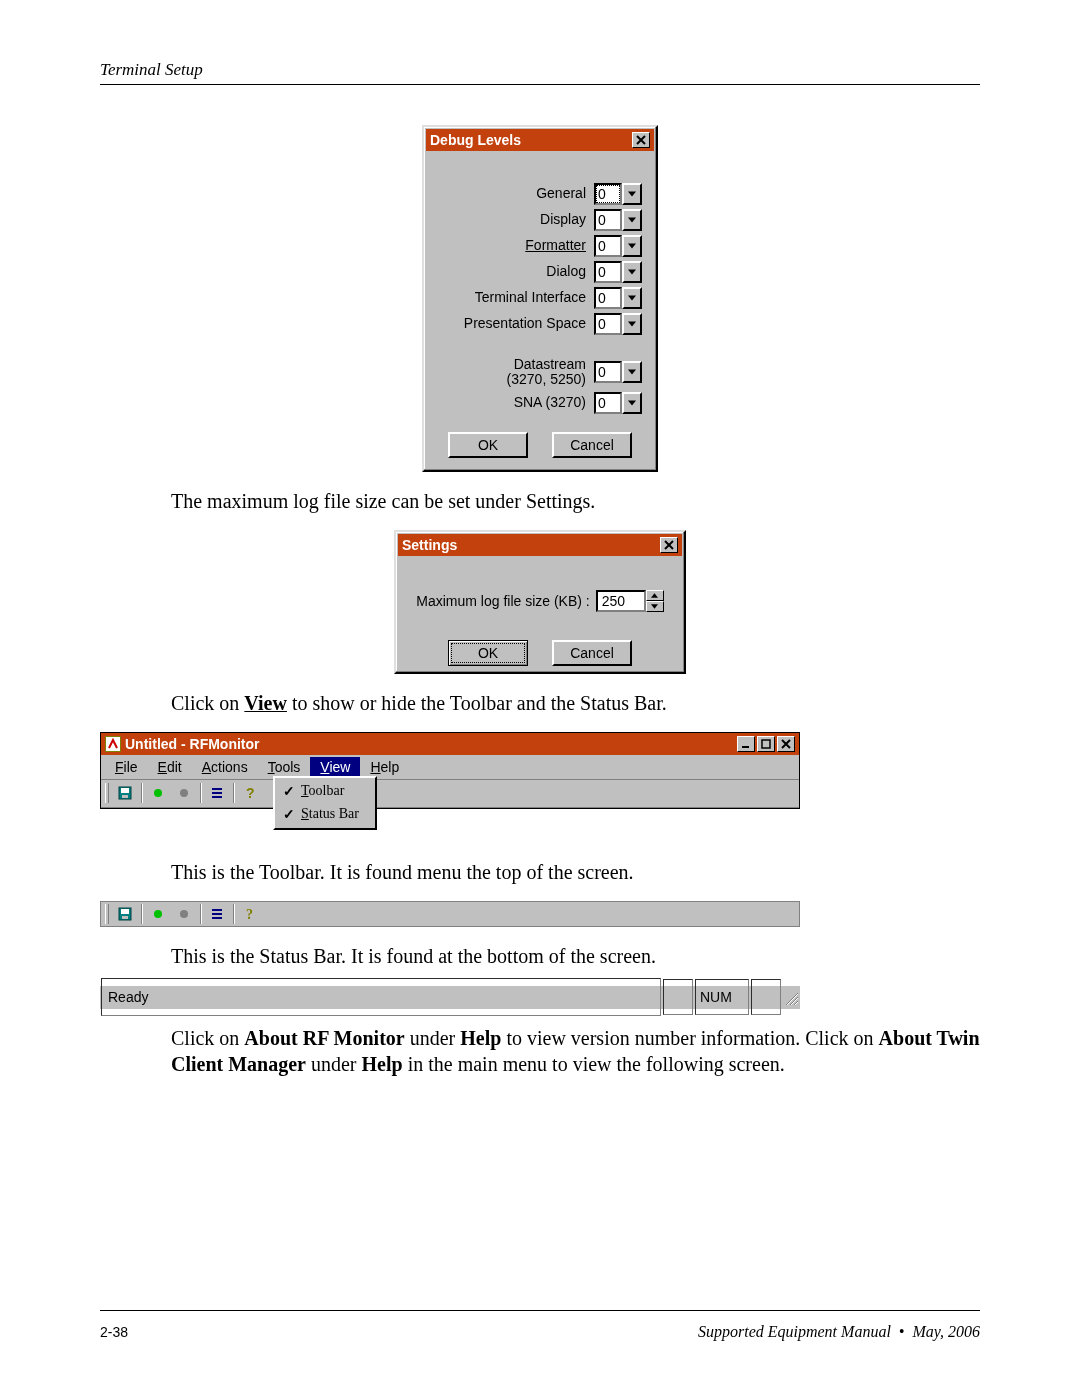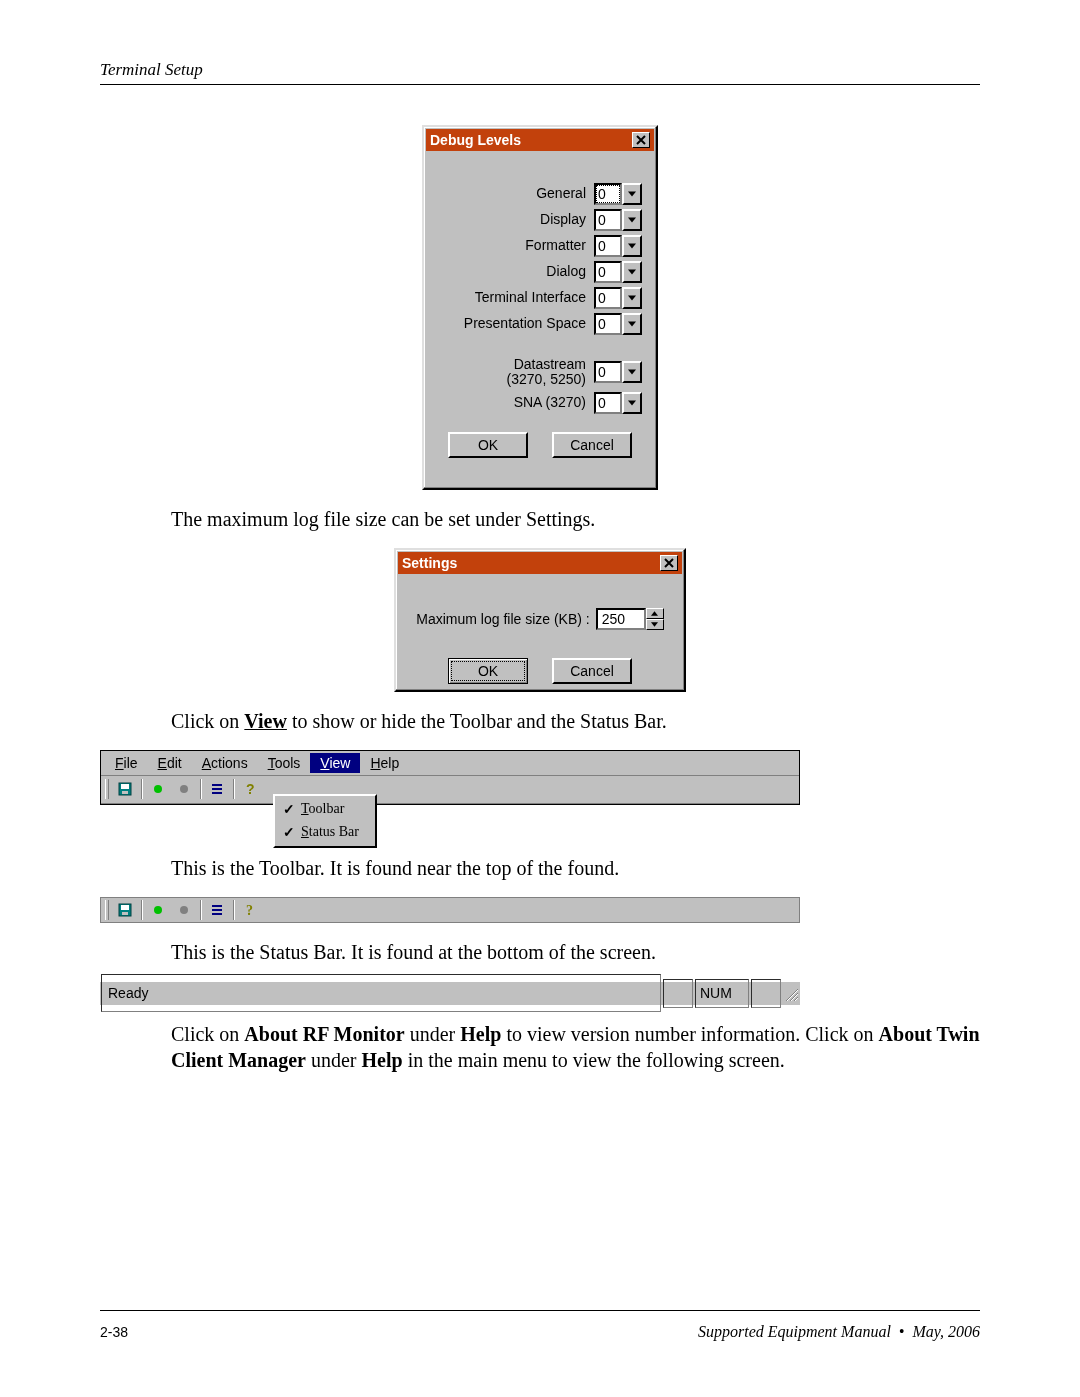--- a/index.html
+++ b/index.html
@@ -64,21 +64,21 @@
     width: 18px; height: 16px;
     background: #c0c0c0;
     border: 1px solid #000;
     border-top-color:#fff; border-left-color:#fff;
     margin-left: 2px;
     display:flex;align-items:center;justify-content:center;
     color:#000;
     font-size:12px; font-weight:bold;
   }
   .close-btn svg, .min-btn svg, .max-btn svg { width:10px;height:10px; }
-  .win-body { padding: 14px 12px 28px 12px; }
+  .win-body { padding: 14px 12px 10px 12px; }
   .row { display:flex; align-items:center; margin: 4px 0; }
   .row .lbl { flex:1; text-align:right; padding-right:8px; font-size:14px; color:#000; }
   .dd-wrap { display:flex; align-items:center; }
   .dd-input {
     width: 28px; height: 22px;
     background:#fff; border:2px inset #808080;
     border-top-color:#404040; border-left-color:#404040;
     font-size:14px; padding:0 2px;
     font-family: inherit;
   }
@@ -180,21 +180,21 @@
   .statusbar {
     width:700px;
     background:#c0c0c0;
     border-top:1px solid #fff;
     height:24px;
     display:flex;align-items:center;
     font-family:"MS Sans Serif",Tahoma,Arial,sans-serif;
     font-size:14px;
   }
   .statusbar .sb-main { flex:1; padding:18px 6px; border:1px inset #808080; margin:1px; height:20px; display:flex;align-items:center; }
-  .statusbar .sb-pane { width:54px; border:1px inset #808080; margin:1px; height:29px; display:flex;align-items:center; padding:4px 4px;}
+  .statusbar .sb-pane { width:54px; border:1px inset #808080; margin:1px; height:36px; display:flex;align-items:center; padding:4px 4px;}
   .statusbar .sb-grip{ width:18px;height:20px; display:flex;align-items:flex-end;justify-content:flex-end;padding:2px;}
 
   .footer {
     position:absolute;
     bottom:56px; left:100px; right:100px;
     border-top:1.5px solid #000;
     padding-top:12px;
     display:flex; align-items:center;
     font-size:16px;
     margin-top:28px;
@@ -241,21 +241,21 @@
               <div class="dd-wrap">
                 <input class="dd-input" value="0" style="">
                 <div class="dd-btn">
                   <svg viewBox="0 0 8 5">
                     <path d="M0 0 L4 5 L8 0 Z" fill="#000"></path>
                   </svg>
                 </div>
               </div>
             </div>
             <div class="row" style="">
-              <div class="lbl" style="white-space: pre-line; line-height: 1.1;">Formatter</div>
+              <div class="lbl" style="white-space: pre-line; line-height: 1.1; text-decoration: underline;">Formatter</div>
               <div class="dd-wrap">
                 <input class="dd-input" value="0" style="">
                 <div class="dd-btn">
                   <svg viewBox="0 0 8 5">
                     <path d="M0 0 L4 5 L8 0 Z" fill="#000"></path>
                   </svg>
                 </div>
               </div>
             </div>
             <div class="row" style="">
@@ -359,20 +359,43 @@
       </div>
     </div>
   </div>
 
   <div class="body-text">
     <span>Click on </span><span class="bold"><span class="u" style="text-decoration:underline;text-decoration-thickness:1px;">View</span></span><span> to show or hide the Toolbar and the Status Bar.</span>
   </div>
 
   <div style="position:relative;">
     <div class="app-window">
+      <div class="win-titlebar app-title">
+        <div class="icon-box">
+          <svg width="12" height="12" viewBox="0 0 12 12">
+              <path d="M2 10 L6 2 L10 10" stroke="#c00" stroke-width="2" fill="none"></path>
+            </svg>
+        </div>
+        <span class="title-text">Untitled - RFMonitor</span>
+        <div class="min-btn">
+            <svg viewBox="0 0 10 10">
+              <path d="M1 8 H8" stroke="#000" stroke-width="2"></path>
+            </svg>
+          </div>
+        <div class="max-btn">
+            <svg viewBox="0 0 10 10">
+              <rect x="1" y="1" width="8" height="8" fill="none" stroke="#000" stroke-width="1.5"></rect>
+            </svg>
+          </div>
+        <div class="close-btn">
+            <svg viewBox="0 0 10 10">
+              <path d="M1 1 L9 9 M9 1 L1 9" stroke="#000" stroke-width="2"></path>
+            </svg>
+          </div>
+      </div>
       <div class="menubar" id="menubar">
           <div class="menu-item"><span class="ul">F</span>ile</div>
           <div class="menu-item"><span class="ul">E</span>dit</div>
           <div class="menu-item"><span class="ul">A</span>ctions</div>
           <div class="menu-item"><span class="ul">T</span>ools</div>
           <div class="menu-item sel"><span class="ul">V</span>iew</div>
           <div class="menu-item"><span class="ul">H</span>elp</div>
         </div>
       <div class="toolbar-strip" id="toolbar1">
           <div class="tb-handle"></div>
@@ -413,21 +436,21 @@
           <span class="chk">✓</span>
           <span><span class="ul">T</span>oolbar</span>
         </div>
         <div class="dm-item">
           <span class="chk">✓</span>
           <span><span class="ul">S</span>tatus Bar</span>
         </div>
       </div>
   </div>
 
-  <div class="body-text" style="margin-top:50px;">This is the Toolbar. It is found near the top of the found.</div>
+  <div class="body-text" style="margin-top:50px;">This is the Toolbar. It is found menu the top of the screen.</div>
 
   <div class="toolbar-only" id="toolbar2">
       <div class="tb-handle"></div>
       <div class="tb-btn">
         <svg width="16" height="16" viewBox="0 0 16 16">
           <rect x="2" y="2" width="12" height="12" fill="#008080" stroke="#004040"></rect>
           <rect x="4" y="3" width="8" height="5" fill="#fff"></rect>
           <rect x="5" y="10" width="6" height="3" fill="#c0c0c0"></rect>
         </svg>
       </div>

